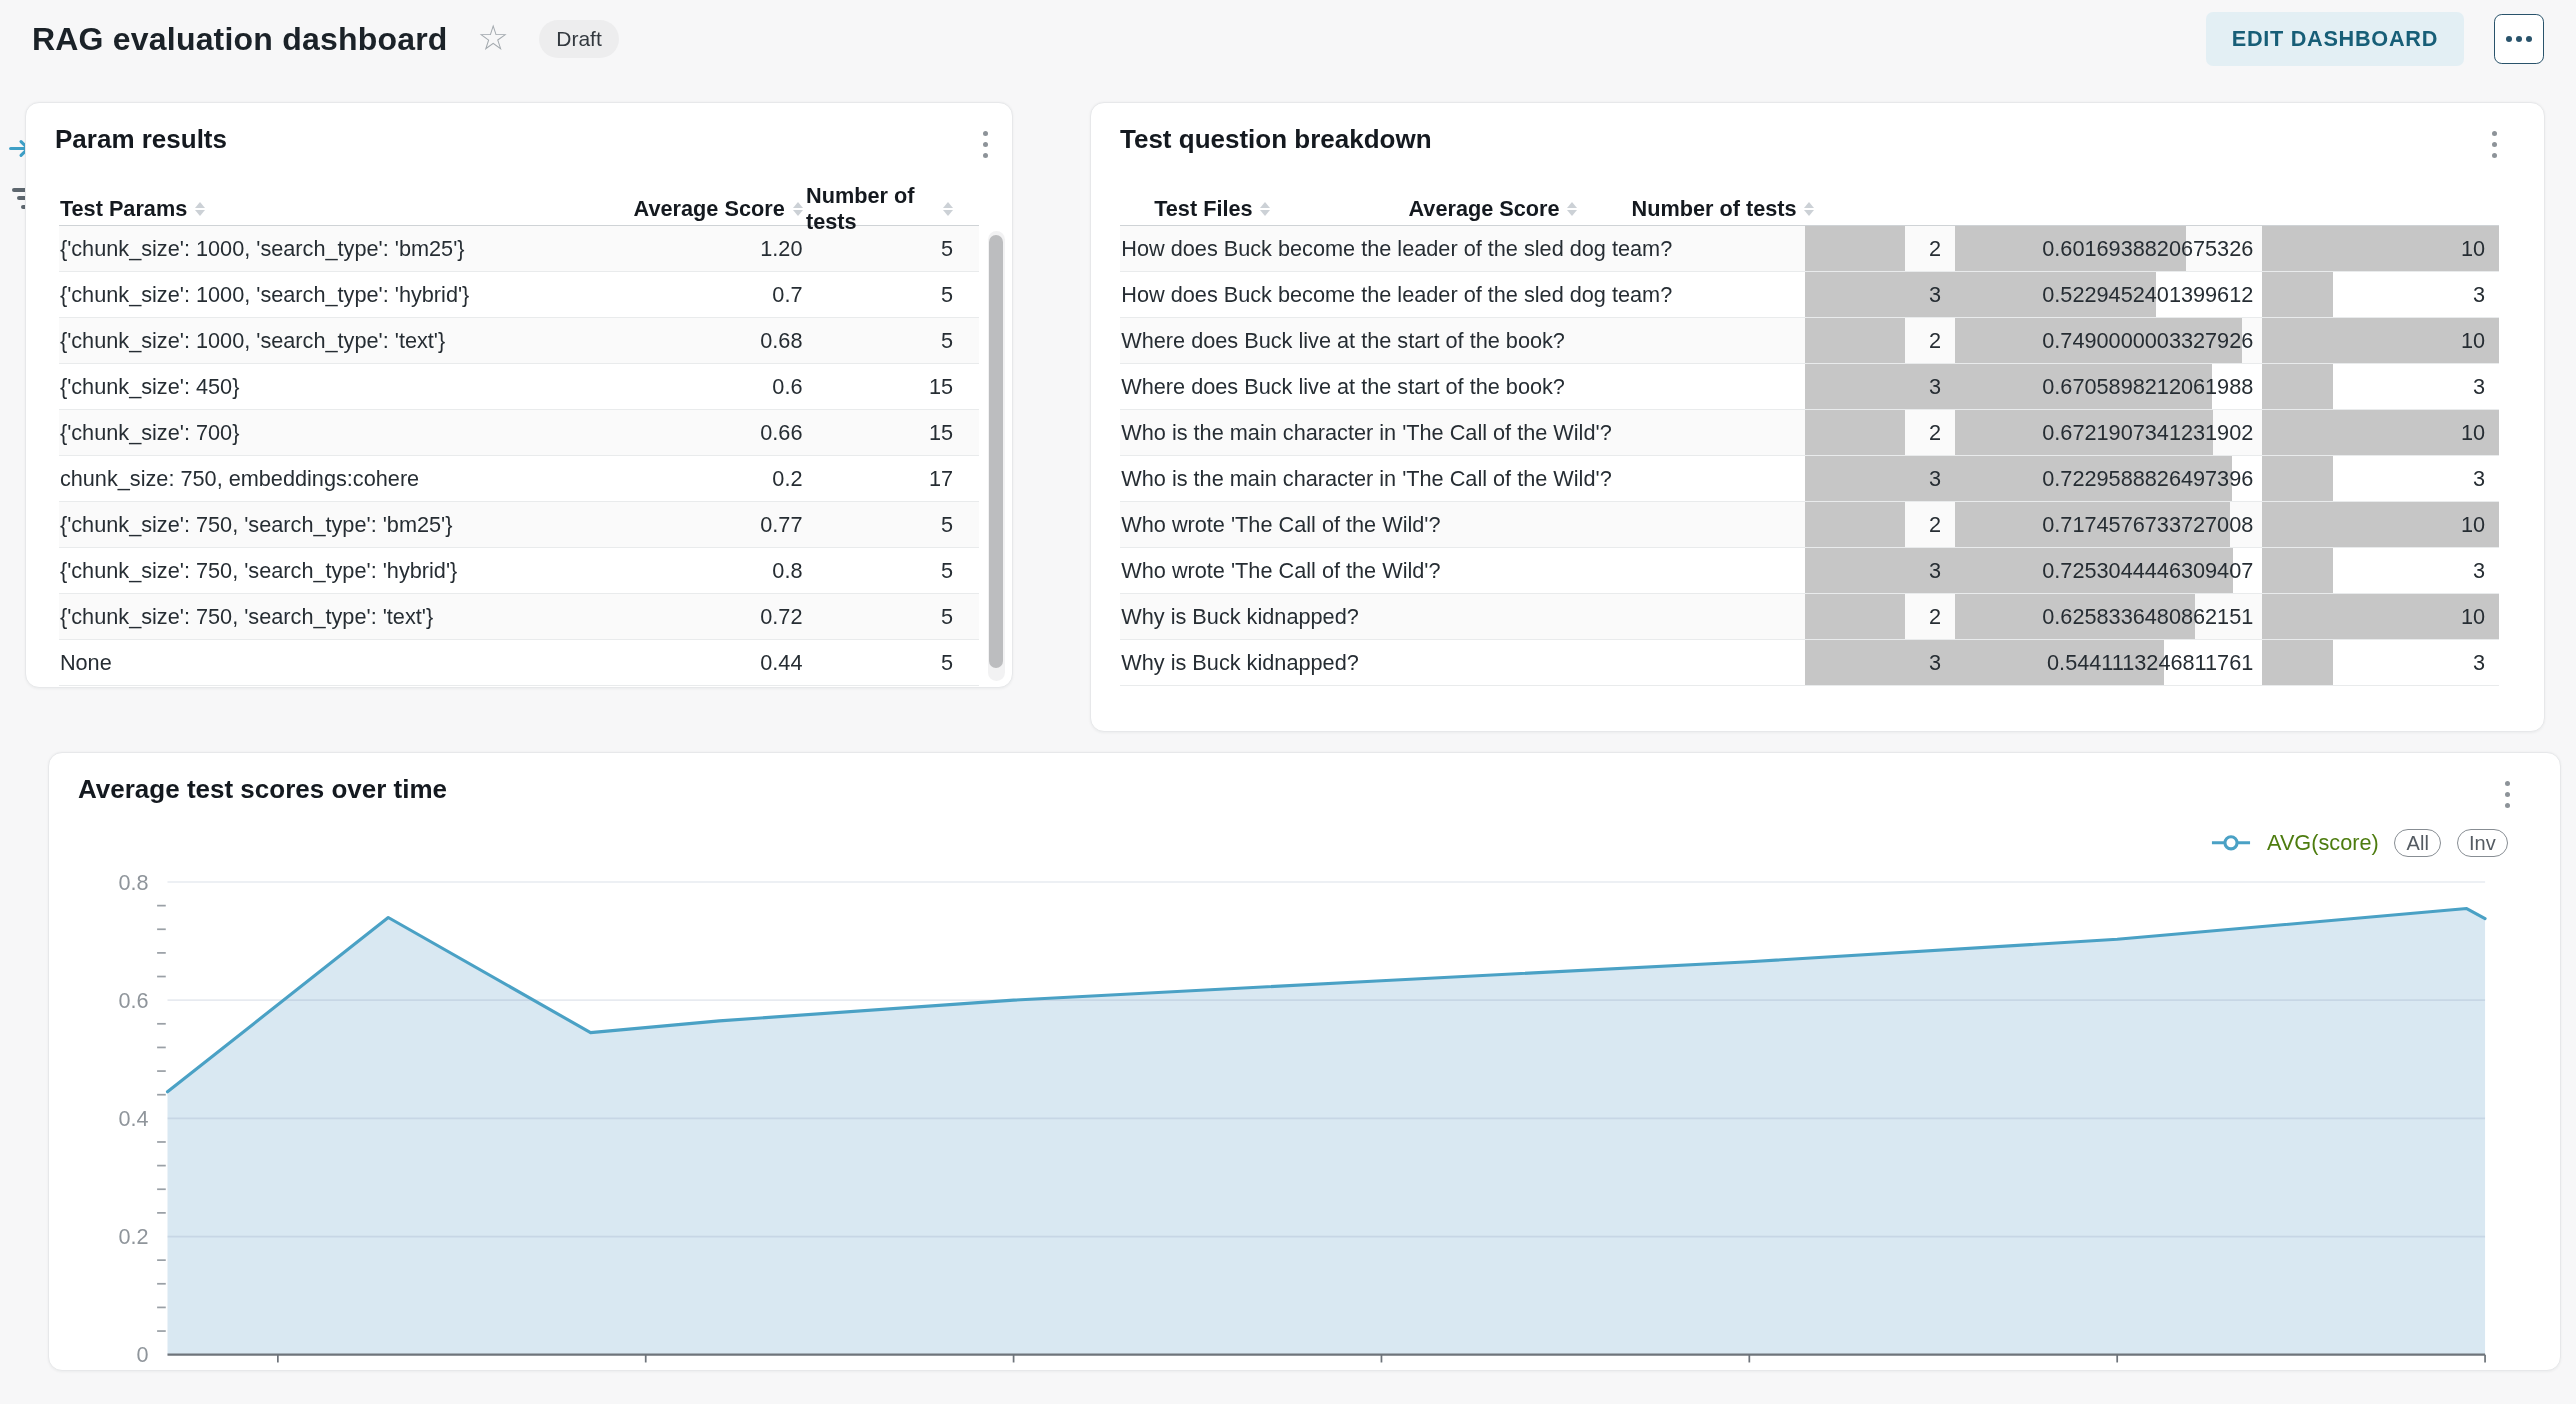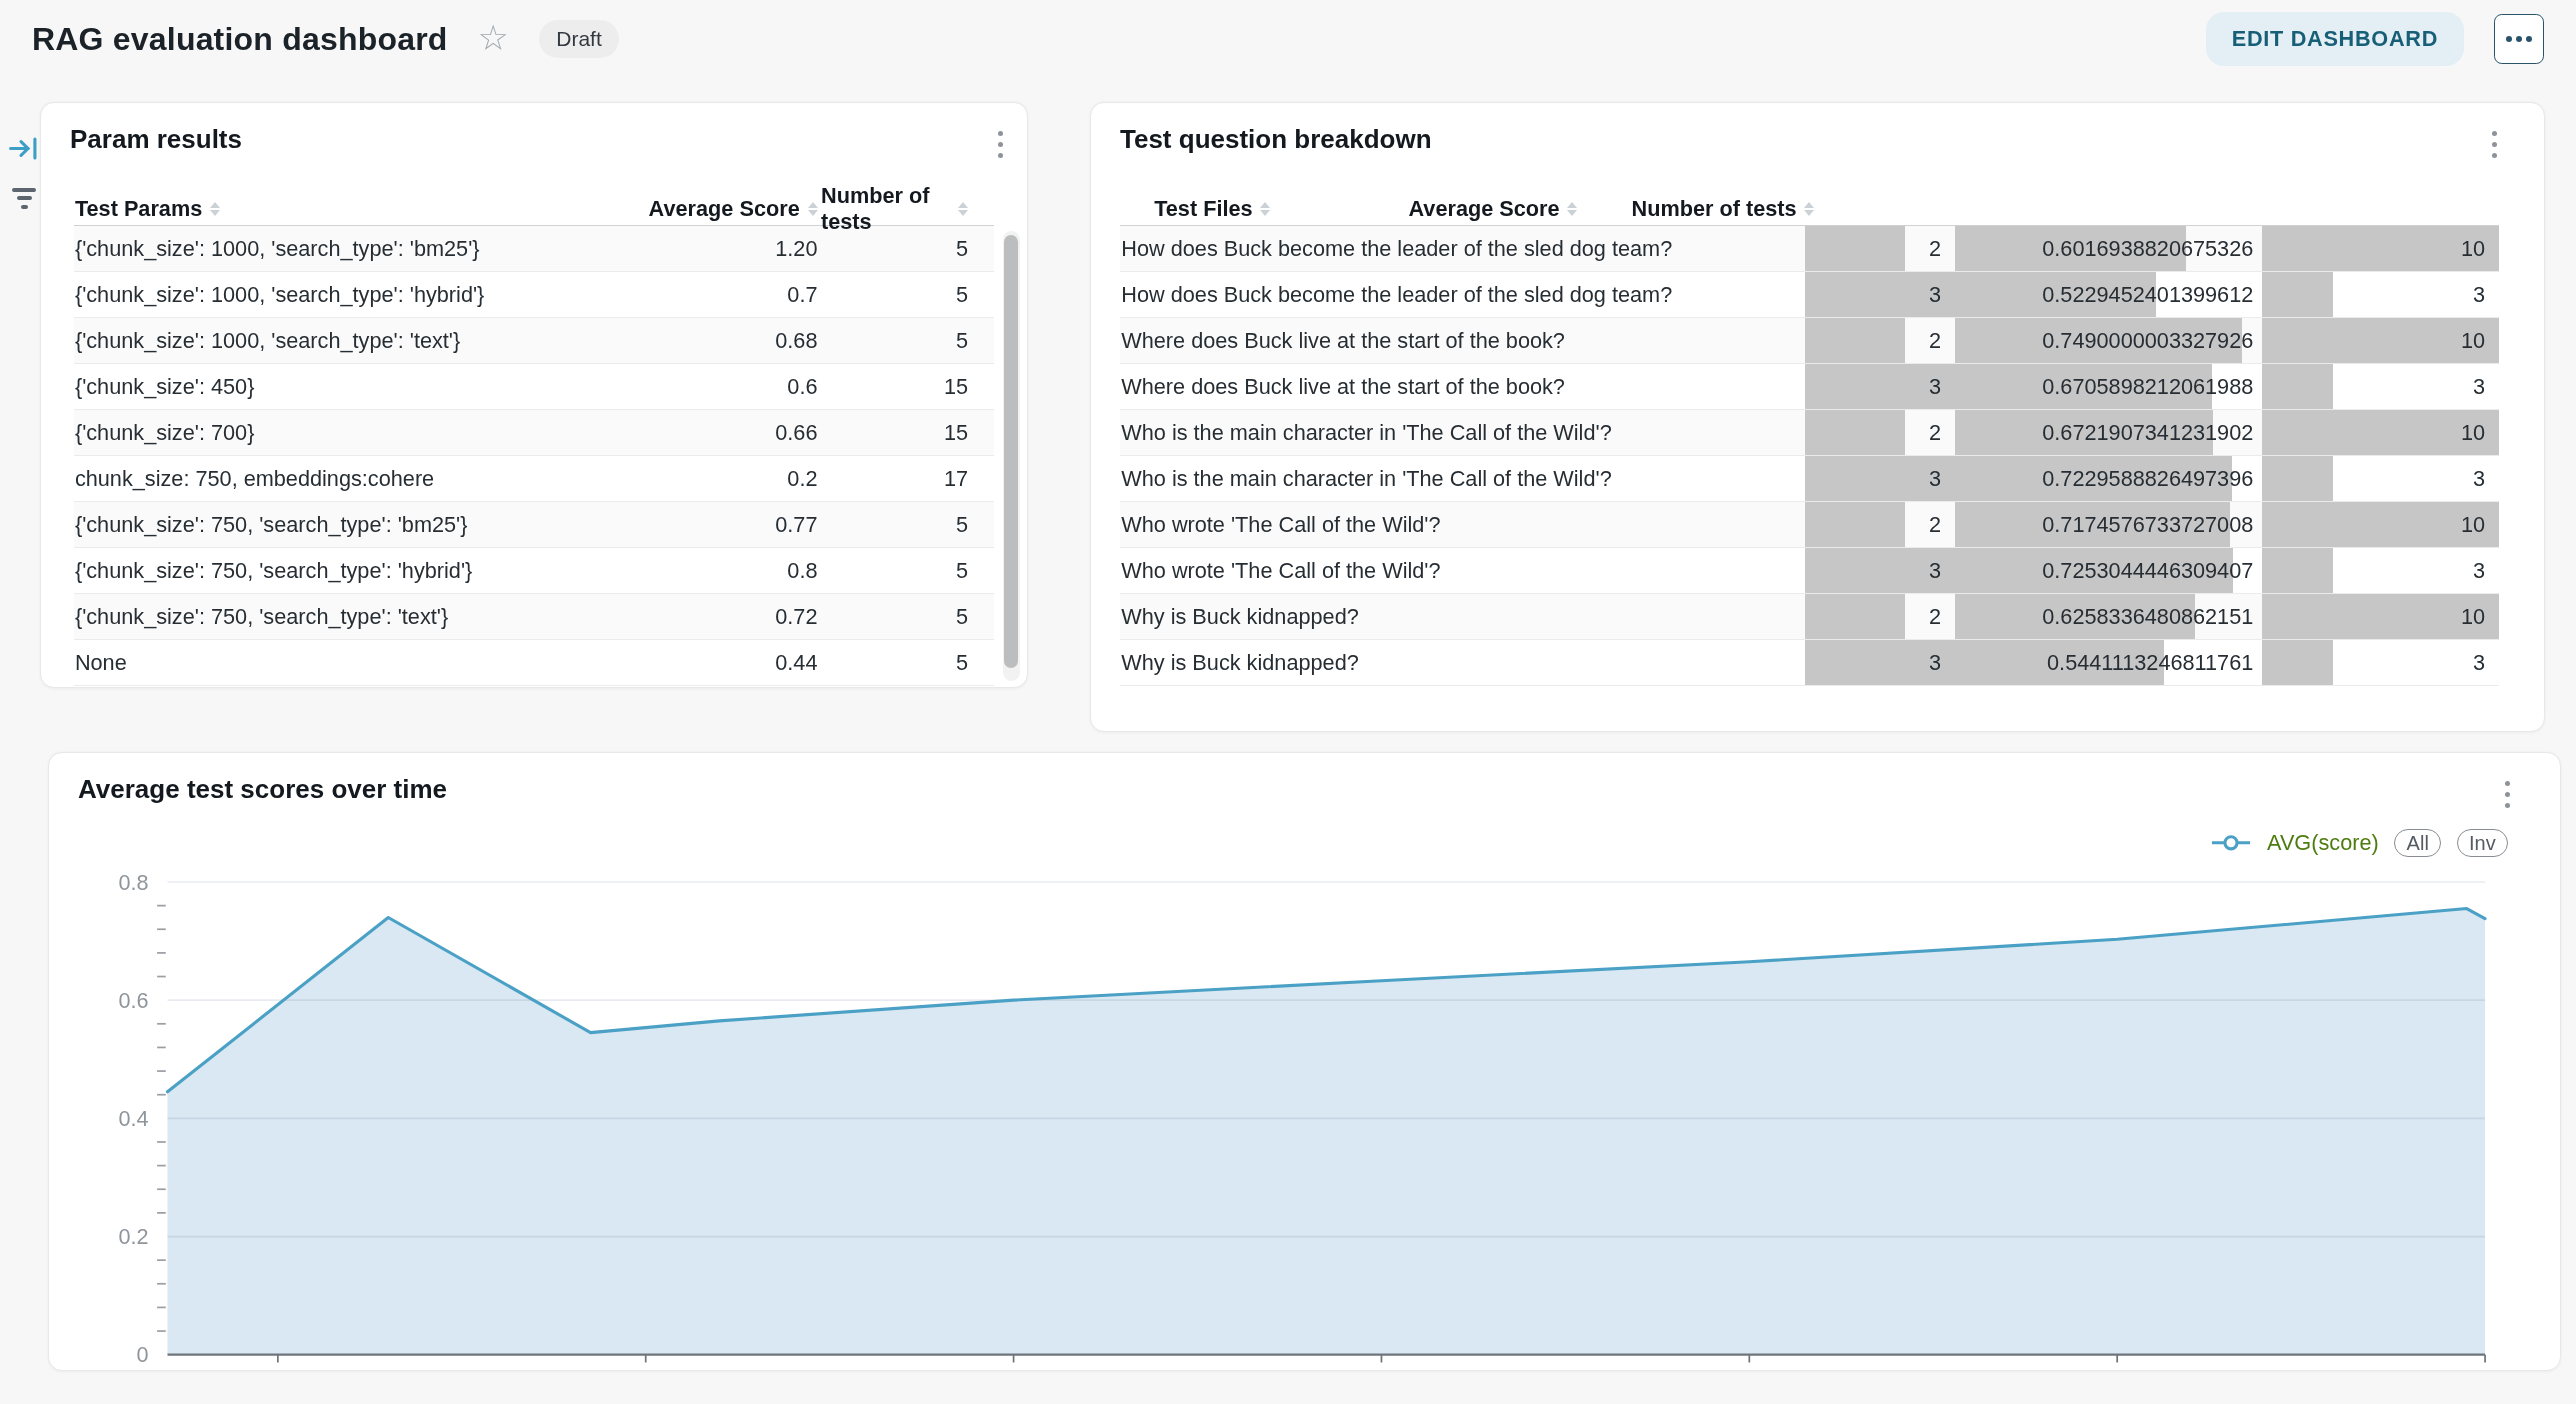--- a/index.html
+++ b/index.html
@@ -9,41 +9,41 @@
   .page { position:relative; width:2576px; height:1405px; }
 
   
   .topbar { position:absolute; left:0; top:0; right:0; height:78px;
     display:flex; align-items:center; padding:0 32px; gap:30px; }
   .page-title { font-size:32px; font-weight:bold; color:#1b2228; letter-spacing:0.2px; }
   .star { font-size:35px; color:#a3a9ae; line-height:1; margin-top:-3.5px; }
   .badge { background:#ededee; color:#33393f; font-size:21px; border-radius:865px;
     padding:7px 17.3px; }
   .spacer { flex:1; }
-  .edit-btn { background:#e3eff4; color:#175e77; border:none; border-radius:18px;
+  .edit-btn { background:#e3eff4; color:#175e77; border:none; border-radius:7px;
     font-size:21.7px; font-weight:bold; letter-spacing:0.7px; padding:14px 26px;
     font-family:inherit; cursor:pointer; }
   .more-btn { width:50px; height:50px; background:#fff; border:1.7px solid #29536b;
     border-radius:7.8px; display:flex; align-items:center; justify-content:center;
     gap:4.3px; cursor:pointer; }
   .more-btn .dot { width:6px; height:6px; border-radius:50%; background:#29536b; }
 
   
   .side-icons { position:absolute; left:5.2px; top:132px; width:38px;
     display:flex; flex-direction:column; align-items:center; gap:22.5px; }
   .filter-icon { display:flex; flex-direction:column; align-items:center; gap:4.3px; cursor:pointer; }
   .filter-icon i { display:block; height:4.3px; border-radius:2.6px; background:#5d666e; }
   .filter-icon i:nth-child(1){ width:23.4px; }
   .filter-icon i:nth-child(2){ width:14.7px; }
   .filter-icon i:nth-child(3){ width:7px; }
 
   
   .card { position:absolute; background:#fff; border:0.9px solid #e7e8ea;
     border-radius:14px; box-shadow:0 0.9px 2.6px rgba(20,30,40,.05); }
-  .card-params   { left:40px;   top:102px; width:988px; height:586px; }
+  .card-params   { left:25px;   top:102px; width:988px; height:586px; }
   .card-questions{ left:1090px; top:102px; width:1455px; height:630px; }
   .card-chart    { left:48px;   top:752px; width:2513px; height:619px; }
   .card-title { position:absolute; left:29px; top:21px; font-size:26px;
     font-weight:bold; color:#14191f; }
   .kebab { position:absolute; top:22.5px; display:flex; flex-direction:column;
     gap:6px; padding:5.2px; cursor:pointer; }
   .kebab .dot { width:5.2px; height:5.2px; border-radius:50%; background:#8d9399; }
 
   
   .tbl { position:absolute; top:90px; }

